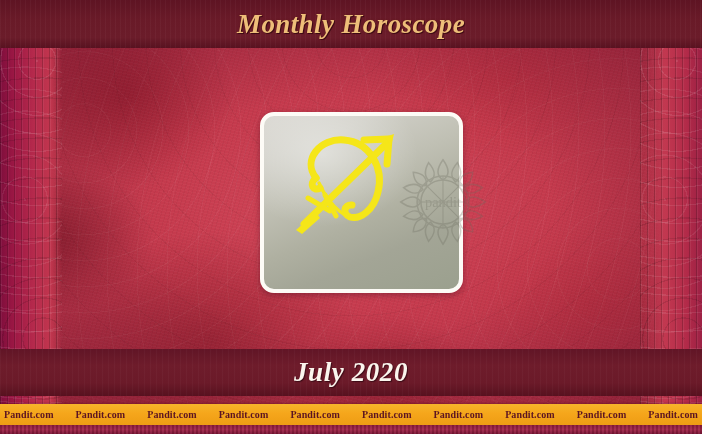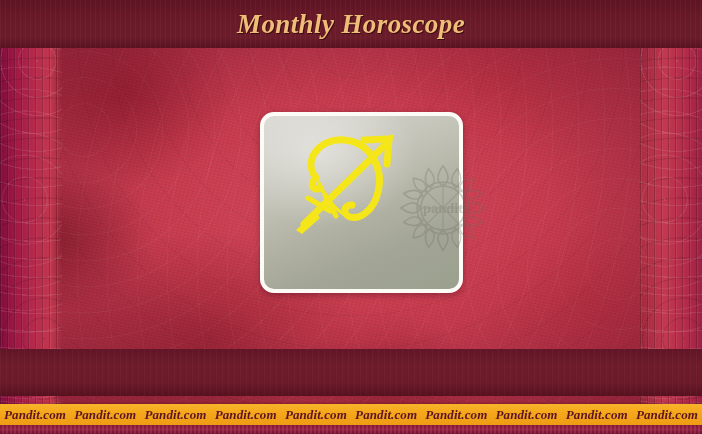--- a/index.html
+++ b/index.html
@@ -136,22 +136,21 @@
     position:absolute;left:0;right:0;top:404px;height:21px;
     background:linear-gradient(180deg,#F7B42A 0%,#F5A61B 45%,#EE9C14 100%);
     display:flex;align-items:center;justify-content:space-between;
     padding:0 4px;
     box-sizing:border-box;
     overflow:hidden;
     box-shadow:0 -1px 2px rgba(60,0,20,.25), 0 1px 2px rgba(60,0,20,.3);
   }
   #footer-strip .wm{
     color:#5B1422;
-    font-size:13px;
-    font-style:italic;
+    font-size:10px;
     font-weight:bold;
     white-space:nowrap;
     letter-spacing:.1px;
   }
   
   #footer-under{
     position:absolute;left:0;right:0;top:425px;height:9px;
     background:linear-gradient(180deg,#8E1B3C 0%,#A3264A 50%,#7A1435 100%);
   }
   #footer-under::after{
@@ -180,24 +179,23 @@
   
   #zodiac-card .sheen{
     position:absolute;inset:0;
     background:radial-gradient(ellipse 70% 60% at 30% 22%, rgba(255,255,255,.42), transparent 70%);
     pointer-events:none;
   }
 
   
   #pandit-watermark{
     position:absolute;
-    left:395px;top:160px;width:96px;height:96px;
+    left:395px;top:154px;width:96px;height:96px;
     opacity:.30;
     pointer-events:none;
-    font-weight:bold;
   }
   #pandit-watermark svg{display:block;width:100%;height:100%;}
 
   
   #sagittarius-glyph{
     position:absolute;left:286px;top:126px;width:118px;height:112px;
   }
   #sagittarius-glyph svg{display:block;width:100%;height:100%;}
 
   #zodiac-name{
@@ -303,20 +301,21 @@
 
       <polygon points="99,11 108,8 105,20" fill="#F5E619"></polygon>
 
       <polygon points="10,104 30,86 34,92 16,108" fill="#F5E619"></polygon>
     </svg>
   </div>
 
 
   <div class="band" id="month-band">
     <div class="band-bg"></div>
+    <div id="month-text">July 2020</div>
   </div>
 
   <div id="footer-strip">
       <span class="wm">Pandit.com</span>
       <span class="wm">Pandit.com</span>
       <span class="wm">Pandit.com</span>
       <span class="wm">Pandit.com</span>
       <span class="wm">Pandit.com</span>
       <span class="wm">Pandit.com</span>
       <span class="wm">Pandit.com</span>

